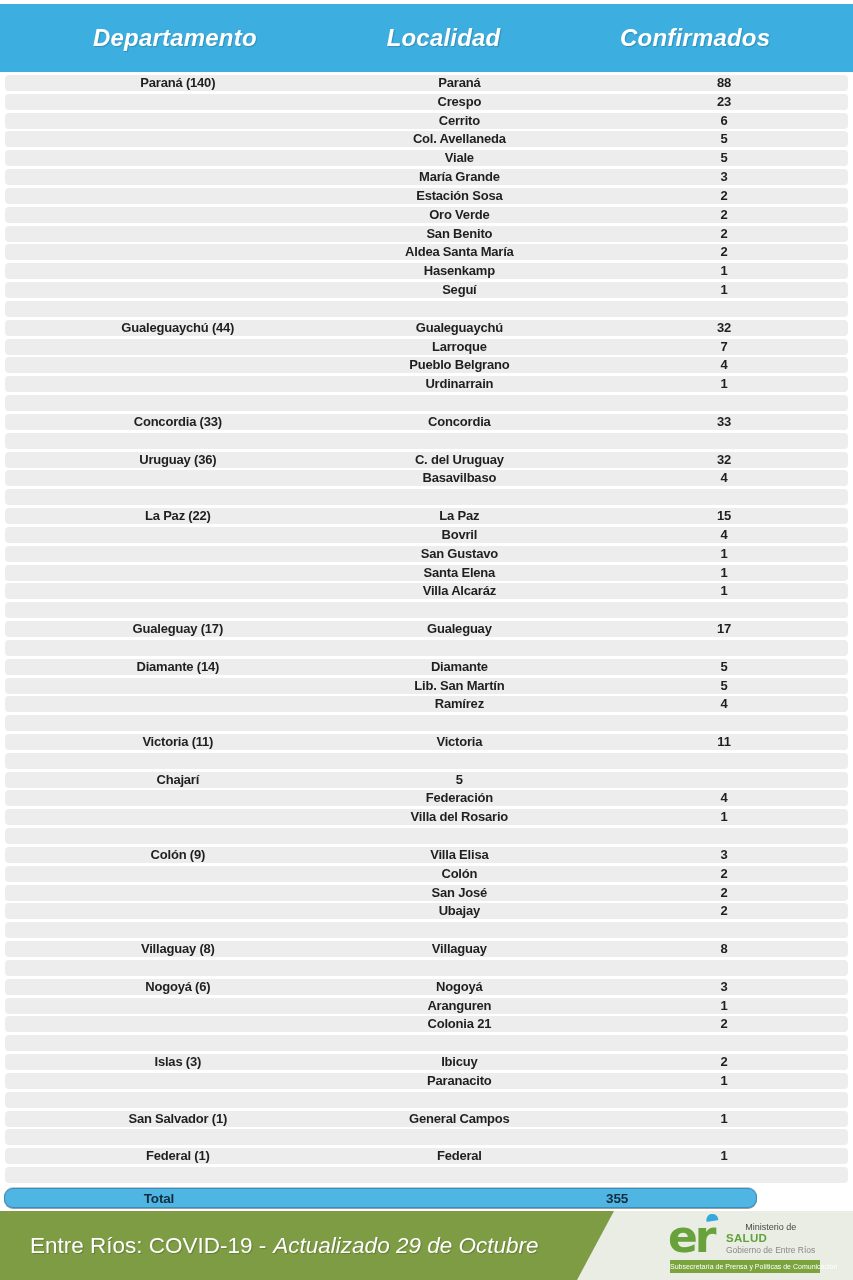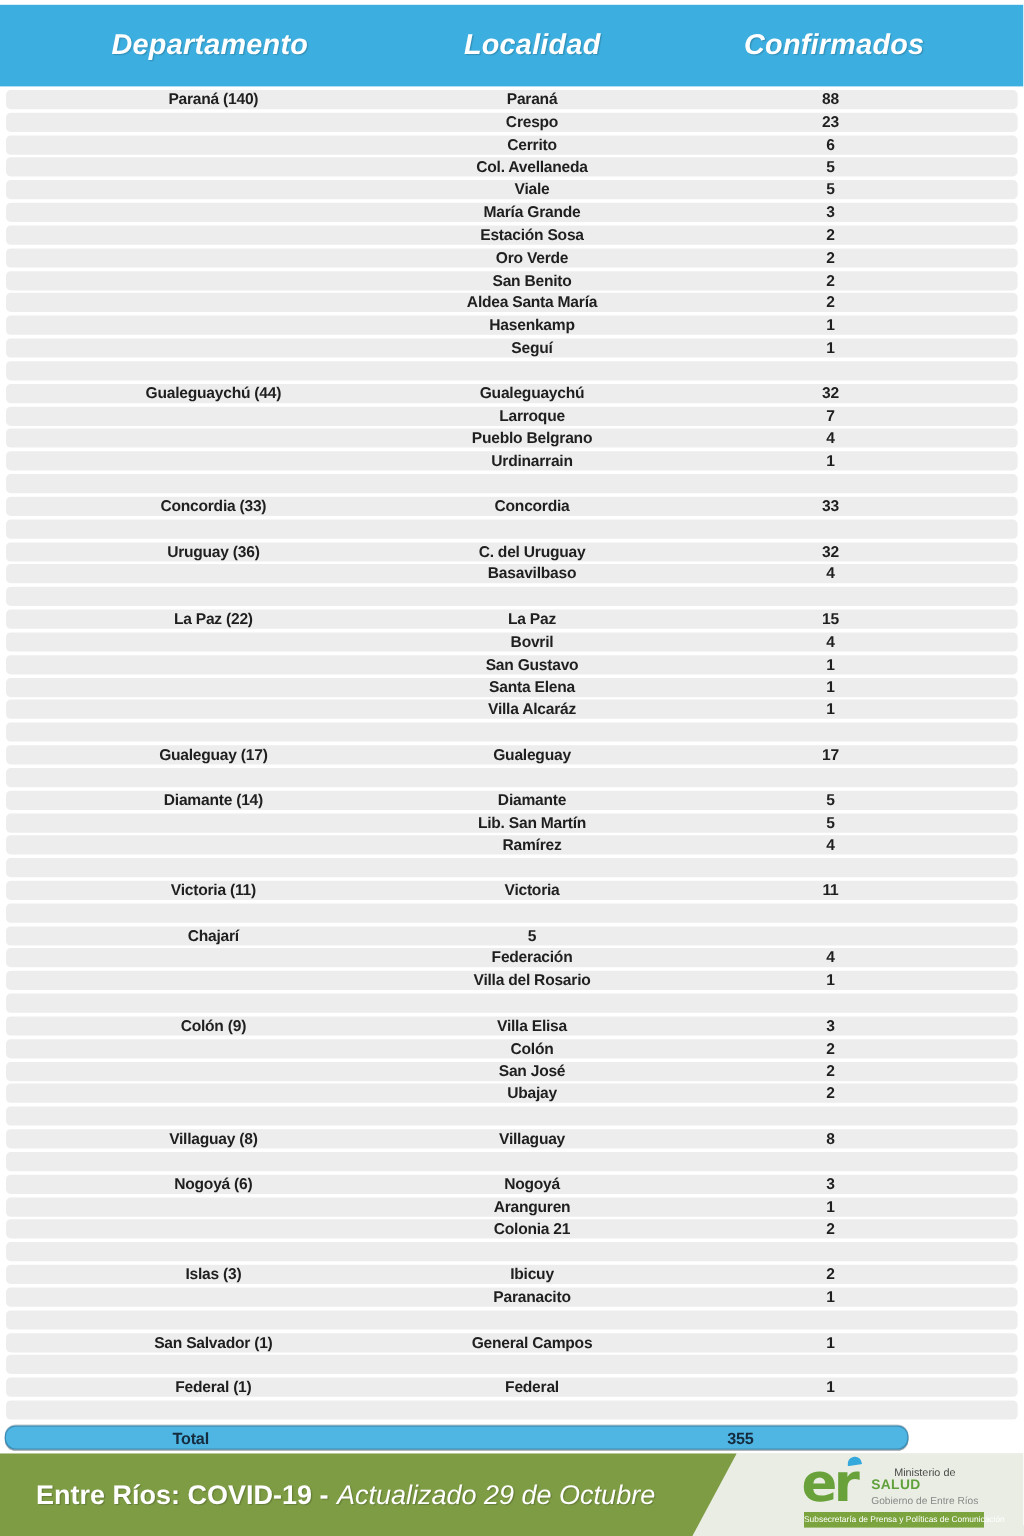--- a/index.html
+++ b/index.html
@@ -31,21 +31,21 @@
     text-align:center;color:#fff;font-size:24px;font-weight:bold;font-style:italic;
     text-shadow:1px 1px 1px rgba(0,0,0,0.18);
     letter-spacing:0.2px;
   }
 
   
   .rows{position:absolute;left:0;top:75px;width:853px;}
   .row{
     height:16px;margin:0 5px 2.83px 5px;background:var(--row-gray);
     border-radius:4px;
-    display:grid;grid-template-columns:41% 22% 37%;align-items:center;
+    display:grid;grid-template-columns:41% 22% 37%;align-items:center;gap:16px;
   }
   .row span{
     text-align:center;font-size:13px;font-weight:bold;color:var(--text-dark);
     line-height:16px;letter-spacing:-0.2px;white-space:nowrap;
   }
 
   
   .total-bar{
     position:absolute;left:4px;top:1188px;width:753px;height:20px;
     background:var(--total-blue);
@@ -66,21 +66,21 @@
   }
   .footer-green{
     position:absolute;left:0;top:0;width:853px;height:69px;
     background:var(--footer-green);
     clip-path:polygon(0 0,614px 0,577px 69px,0 69px);
   }
   .footer-title{
     position:absolute;left:30px;top:0;height:69px;display:flex;align-items:center;
     color:#fff;font-size:22.5px;text-shadow:1px 1px 1px rgba(0,0,0,0.2);white-space:nowrap;
   }
-  .footer-title .bold{font-weight:bold;}
+  .footer-title .bold{font-weight:normal;}
   .footer-title .italic{font-weight:normal;font-style:italic;margin-left:7px;}
 
   .logo-group{position:absolute;left:648px;top:2px;width:200px;height:66px;}
   .er-mark{
     position:absolute;left:20px;top:2px;
     font-size:44px;font-weight:bold;color:var(--logo-green);
     letter-spacing:-3px;line-height:44px;font-family:"DejaVu Sans",sans-serif;
   }
   .er-caret{
     position:absolute;left:58px;top:1px;width:12px;height:7px;

